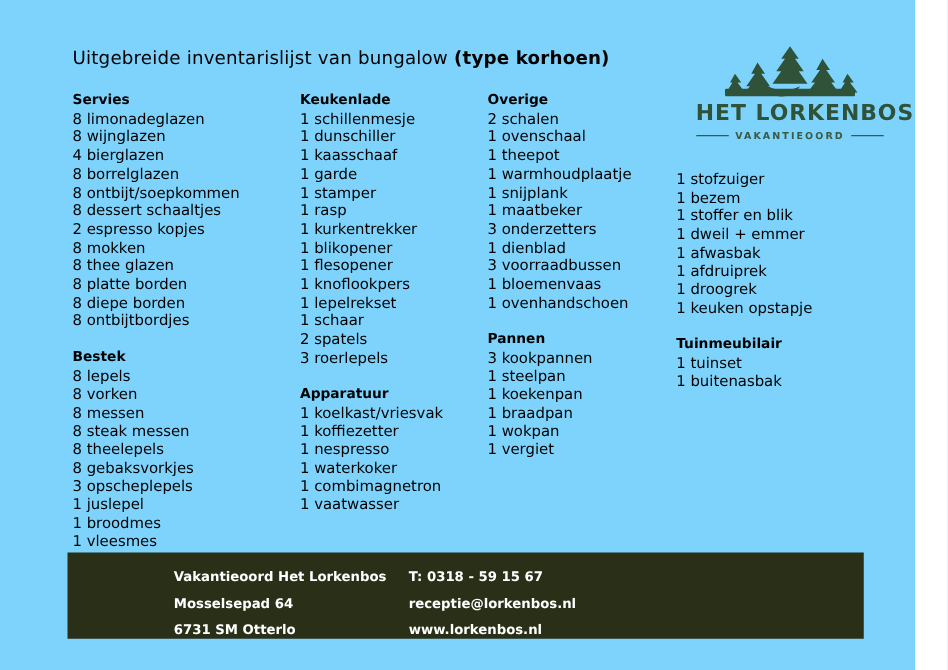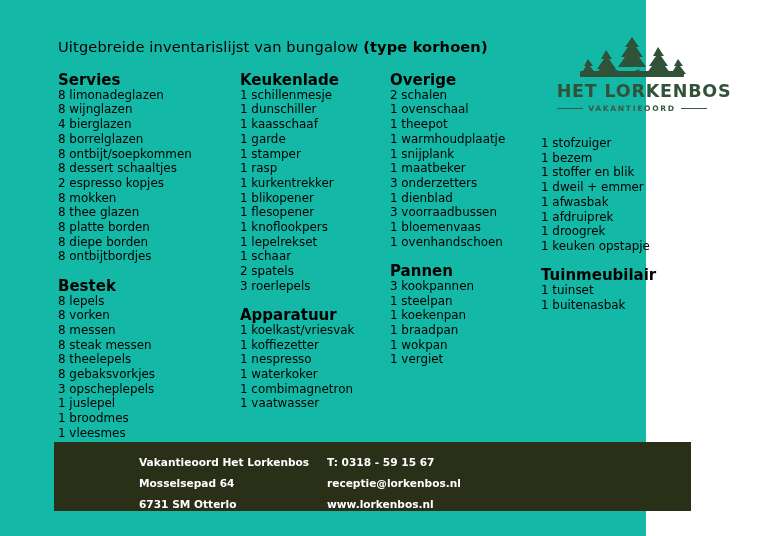--- a/index.html
+++ b/index.html
@@ -13,23 +13,23 @@
     position: relative;
     overflow: hidden;
     font-family: "DejaVu Sans", "Liberation Sans", sans-serif;
     color: #000000;
     -webkit-font-smoothing: antialiased;
   }
 
   #page {
     position: absolute;
     left: 0; top: 0;
-    width: 646px;
+    width: 732px;
     height: 536px;
-    background: #14b8a6;
+    background: #7dd3fc;
   }
 
   
   #doc-title {
     position: absolute;
     left: 58px;
     top: 38px;
     font-size: 14.6px;
     line-height: 17px;
     white-space: nowrap;
@@ -92,21 +92,21 @@
 
   
   .col {
     position: absolute;
     font-size: 11.9px;
     line-height: 14.7px;
     white-space: nowrap;
   }
   .col .sec-head {
     font-weight: 700;
-    font-size: 15px;
+    font-size: 11px;
     line-height: 14.7px;
   }
   .col .item {
     font-weight: 400;
   }
   .col .gap {
     height: 14.7px;
   }
 
   #col-1 { left: 58px; top: 73px; }

